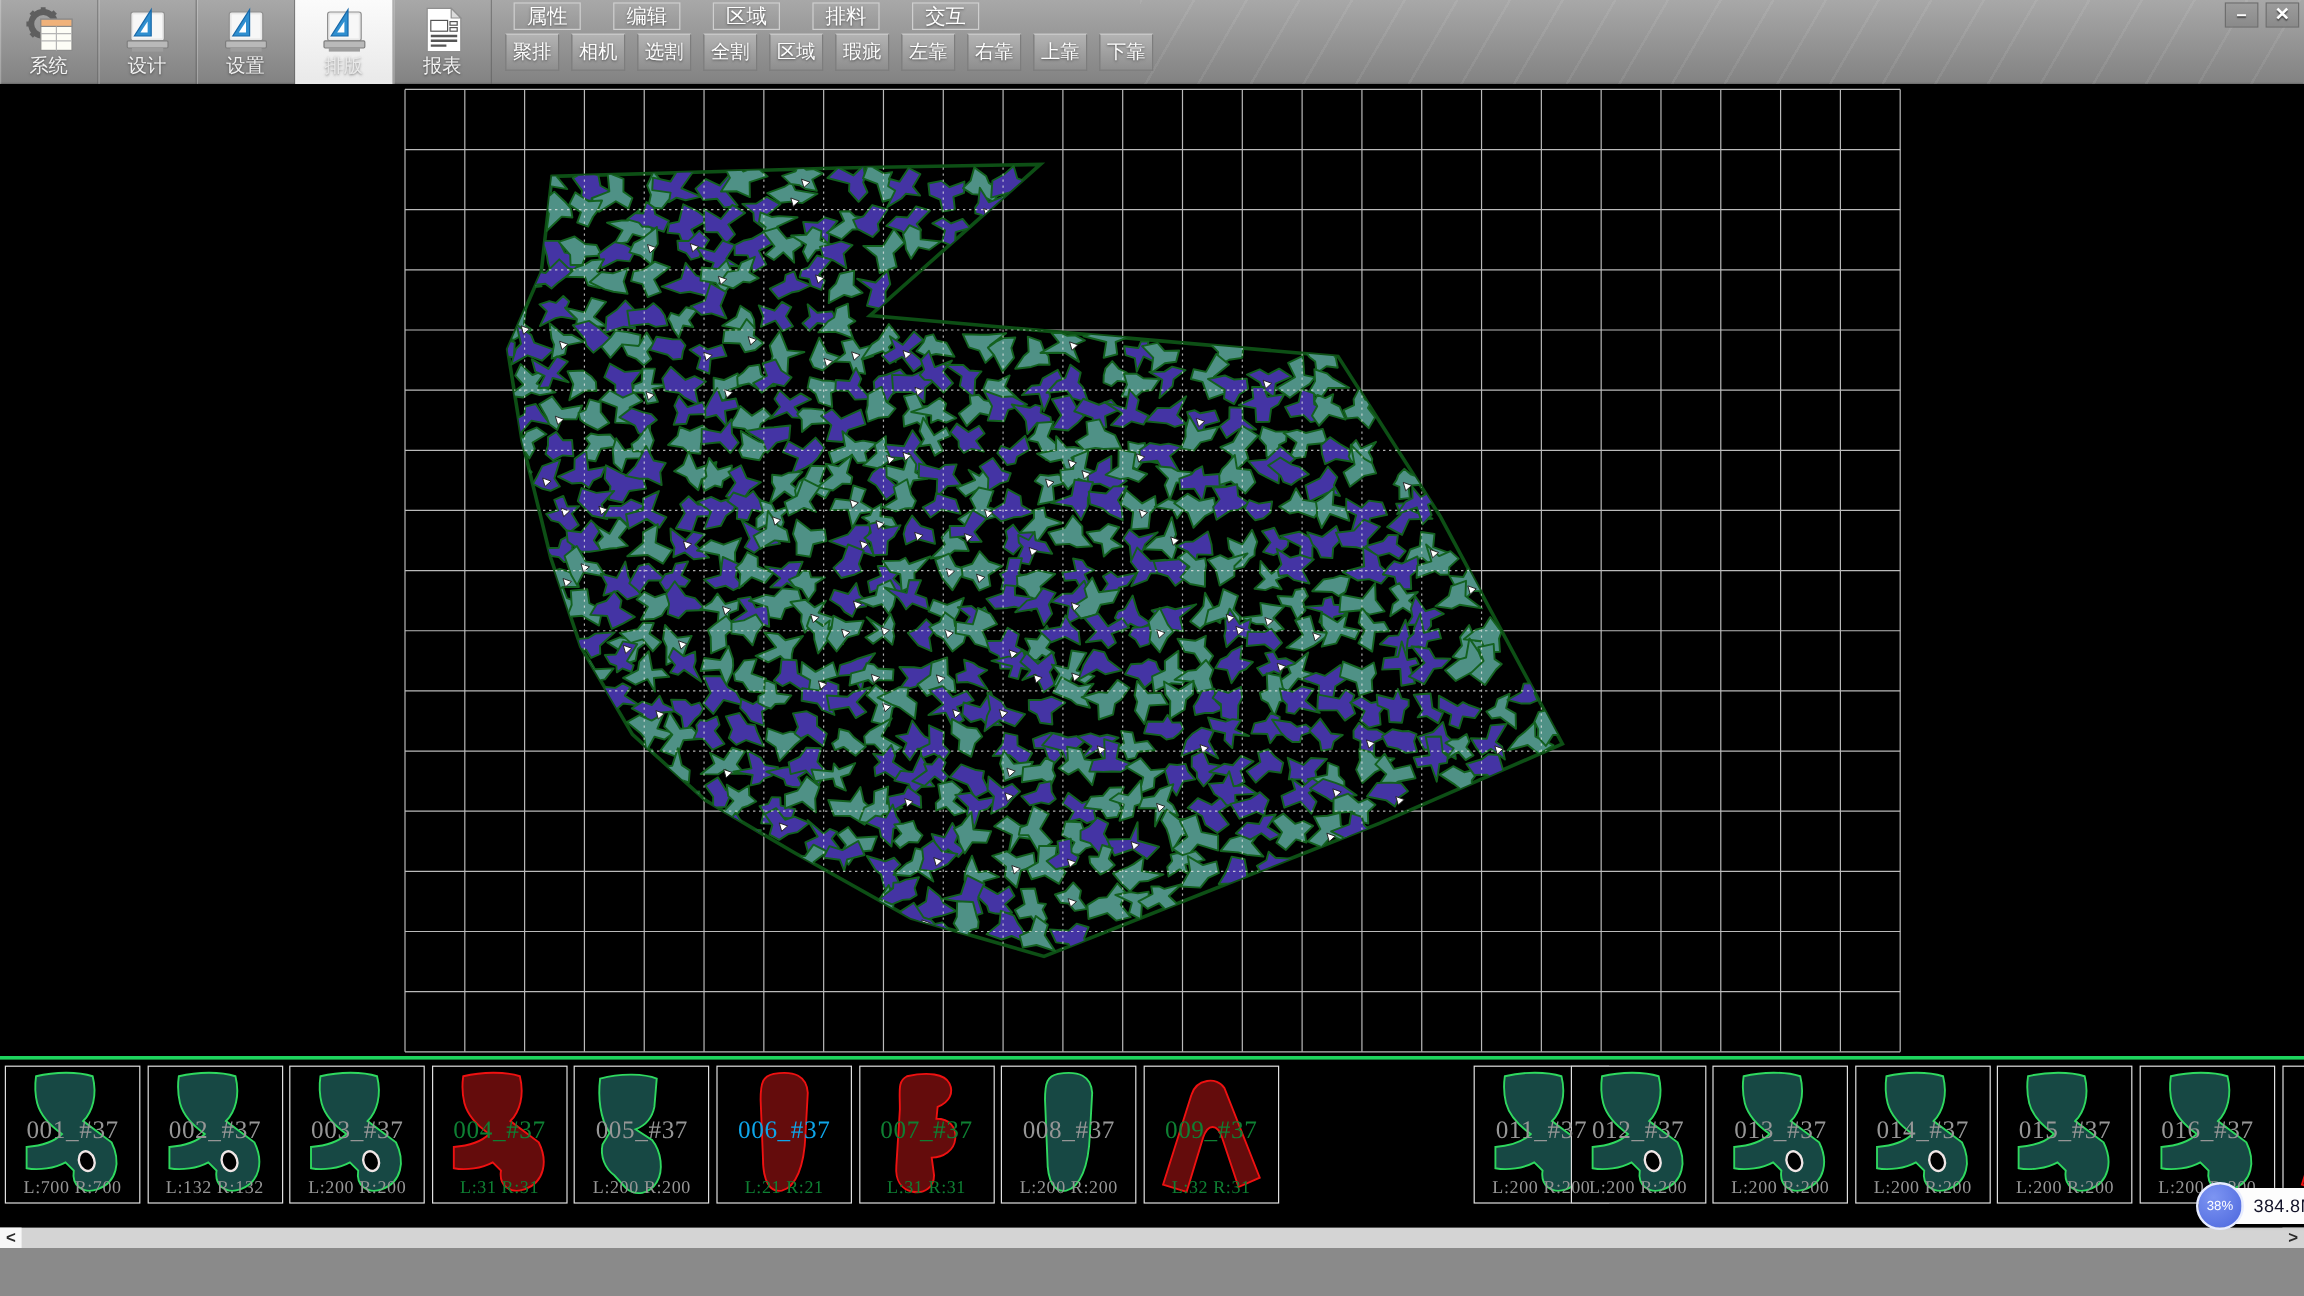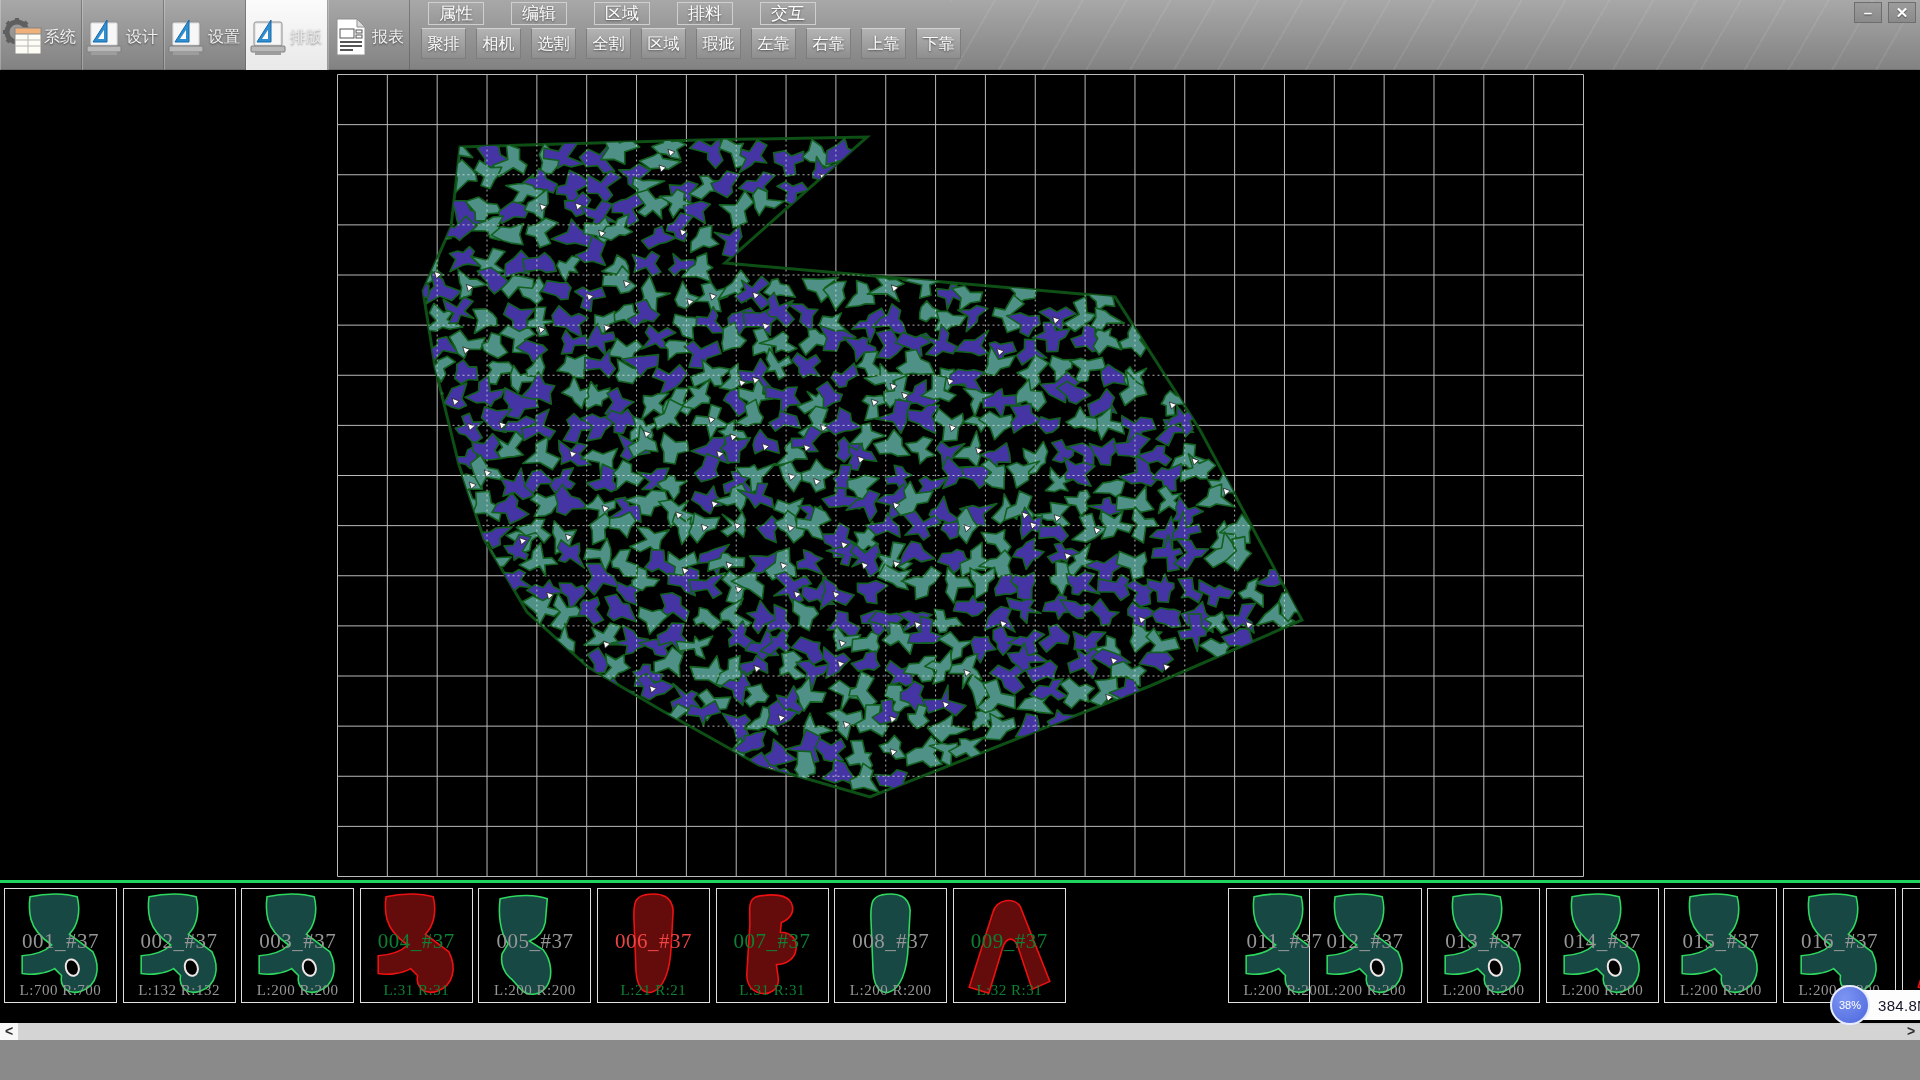--- a/index.html
+++ b/index.html
@@ -6,21 +6,21 @@
   #app{position:relative;width:1920px;height:1080px;overflow:hidden;background:#000;
        font-family:"Liberation Sans",sans-serif;-webkit-font-smoothing:antialiased;}
 
   
   #toolbar{position:absolute;left:0;top:0;width:1920px;height:70px;
     background:linear-gradient(#a8a8a8,#828282);
     box-shadow:inset 0 -1px 0 #6f6f6f;}
   #toolbar .streaks{position:absolute;left:950px;top:0;right:0;height:70px;
     background:repeating-linear-gradient(120deg,rgba(255,255,255,.07) 0 2px,rgba(0,0,0,0) 2px 38px);}
   #big-buttons{position:absolute;left:0;top:0;height:70px;display:flex;}
-  .big-btn{width:82px;height:70px;display:flex;align-items:center;
+  .big-btn{width:82px;height:70px;display:flex;flex-direction:column;align-items:center;
     justify-content:flex-start;padding-top:3px;box-sizing:border-box;cursor:default;
     border-right:1px solid rgba(90,90,90,.55);box-shadow:inset 1px 0 0 rgba(255,255,255,.25);text-align:right;}
   .big-btn.active{background:linear-gradient(#fbfbfb,#e9e9e9);}
   .big-btn .bicon{width:44px;height:44px;display:flex;align-items:center;justify-content:center;}
   .big-btn .blabel{font-size:16px;color:#f2f2f2;text-shadow:0 1px 2px rgba(60,60,60,.9);line-height:18px;}
   .big-btn.active .blabel{color:#e9e9e9;text-shadow:0 1px 2px rgba(120,120,120,.9);}
 
   #tab-row{position:absolute;left:428px;top:2px;height:24px;display:flex;gap:27px;}
   .tab-btn{width:56px;height:23px;box-sizing:border-box;border:1px solid #cfcfcf;
     background:linear-gradient(#a9a9a9,#979797);color:#fff;font-size:17px;line-height:21px;
@@ -1054,21 +1054,21 @@
         <svg width="111" height="113" viewBox="-6 0 106 115">
           <path d="M12,10 C30,5 50,6 60,10 L58,34 C56,44 50,50 42,53 L56,62 C64,72 66,88 60,98 C54,108 42,110 34,103 L24,92 C16,86 12,76 14,66 L20,56 C12,44 10,26 12,10 Z" fill="#174844" stroke="#2fd85f" stroke-width="1.6"></path>
         </svg>
         <div class="thumb-label" style="color: rgb(150, 150, 150);">005_#37</div>
         <div class="thumb-lr" style="color: rgb(150, 150, 150);">L:200 R:200</div>
       </div>
       <div class="thumb-cell" style="left: 597px;">
         <svg width="111" height="113" viewBox="-6 0 106 115">
           <path d="M38,6 C56,3 66,8 67,22 L65,58 C64,84 57,102 45,105 C35,107 29,97 29,78 L27,28 C27,13 29,8 38,6 Z" fill="#640c0c" stroke="#ee1111" stroke-width="1.6"></path>
         </svg>
-        <div class="thumb-label" style="color: #ef4444;">006_#37</div>
+        <div class="thumb-label" style="color: #0ea5e9;">006_#37</div>
         <div class="thumb-lr" style="color: rgb(14, 128, 51);">L:21 R:21</div>
       </div>
       <div class="thumb-cell" style="left: 715.6px;">
         <svg width="111" height="113" viewBox="-6 0 106 115">
           <path d="M30,8 C48,4 62,6 66,14 C70,22 66,30 56,34 L55,44 C66,44 72,51 71,61 C70,71 61,77 51,77 L53,92 C53,102 45,108 35,106 C25,104 20,96 21,84 L24,36 C24,20 22,12 30,8 Z" fill="#640c0c" stroke="#ee1111" stroke-width="1.6"></path>
         </svg>
         <div class="thumb-label" style="color: rgb(14, 128, 51);">007_#37</div>
         <div class="thumb-lr" style="color: rgb(14, 128, 51);">L:31 R:31</div>
       </div>
       <div class="thumb-cell" style="left: 834.2px;">

